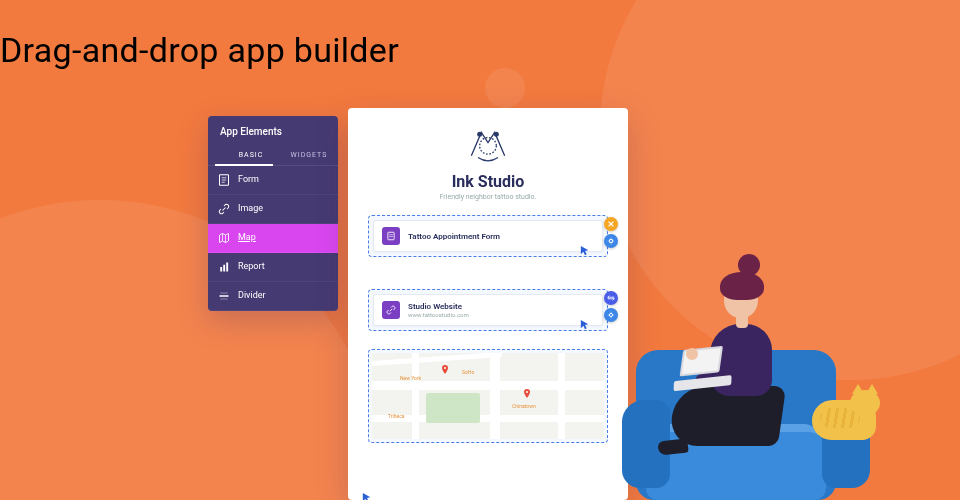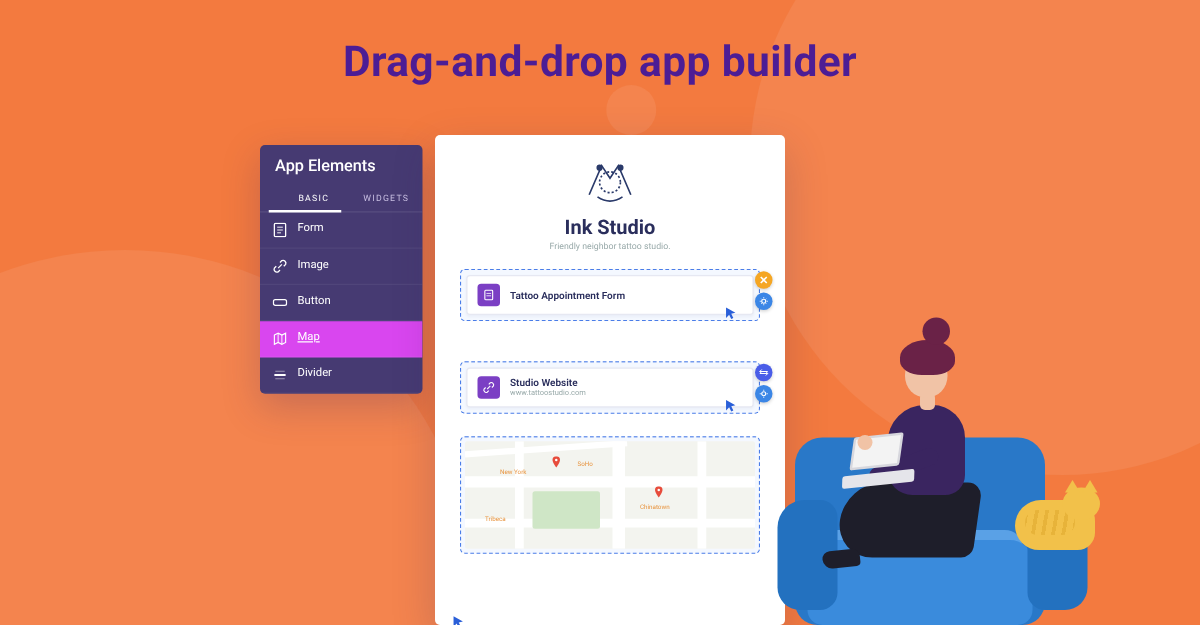--- a/index.html
+++ b/index.html
@@ -8,32 +8,32 @@
     width: 960px; height: 500px; position: relative;
     background: #f37a3f;
     overflow: hidden;
   }
   .bg-circle { position: absolute; border-radius: 50%; background: rgba(255,255,255,0.08); }
   .c1 { width: 560px; height: 560px; left: -180px; top: 200px; }
   .c2 { width: 500px; height: 500px; right: -140px; top: -120px; }
   .c3 { width: 40px; height: 40px; left: 485px; top: 68px; }
   .hero-title {
     position: absolute; top: 30px; left: 0; right: 0;
-    text-align: center; color: #4c1d95; font-size: 34px; font-weight: 700;
+    color: #000000; font-size: 34px; font-weight: 400;
     letter-spacing: 0.3px;
   }
   
   .panel {
     position: absolute; left: 208px; top: 116px;
     width: 130px; background: #463a72; border-radius: 4px;
     box-shadow: 0 10px 30px rgba(70,40,100,0.25);
     color: #fff; font-size: 10px;
     overflow: hidden;
   }
-  .panel-title { padding: 10px 12px 8px; font-size: 13px; font-weight: 500; }
+  .panel-title { padding: 10px 12px 8px; font-size: 10px; font-weight: 500; }
   .tabs { display: flex; border-bottom: 1px solid rgba(255,255,255,0.1); }
   .tab { flex: 1; text-align: center; padding: 6px 0; font-size: 7px; letter-spacing: 1px; color: #c8bfe2; cursor: pointer; position: relative; }
   .tab.active { color: #fff; padding-left: 14px; }
   .tab.active::after { content:""; position:absolute; left:10%; right:10%; bottom:-1px; height:2px; background:#fff; }
   .elist { list-style:none; }
   .eitem { display:flex; padding:8px 10px; gap:8px; border-bottom:1px solid rgba(255,255,255,0.06); cursor:grab; }
   .eitem.active { background:#d946ef;text-decoration:underline; }
   .eicon { width:12px; height:12px; display:flex; align-items:center; justify-content:center; color:#fff; flex-shrink:0; }
   .eitem span.lbl { font-size:9px; font-weight:400; }
   
@@ -133,37 +133,39 @@
       <li class="eitem">
         <span class="eicon">
             <svg viewBox="0 0 16 16" width="12" height="12">
               <path d="M6 10 10 6" stroke="currentColor" stroke-width="1.4" fill="none"></path>
               <path d="M8 4l2-2a3 3 0 014 4l-2 2" stroke="currentColor" stroke-width="1.4" fill="none"></path>
               <path d="M8 12l-2 2a3 3 0 01-4-4l2-2" stroke="currentColor" stroke-width="1.4" fill="none"></path>
             </svg>
           </span>
         <span class="lbl">Image</span>
       </li>
-      <li class="eitem">
-        <span class="eicon">
-            <svg viewBox="0 0 16 16" width="12" height="12">
-              <rect x="1" y="5" width="14" height="6" rx="2" fill="none" stroke="currentColor" stroke-width="1.4"></rect>
-            </svg>
-          </span>
-        <span class="lbl">Button</span>
-      </li>
       <li class="eitem active">
         <span class="eicon">
             <svg viewBox="0 0 16 16" width="12" height="12">
               <path d="M2 4l4-2 4 2 4-2v10l-4 2-4-2-4 2z" fill="none" stroke="currentColor" stroke-width="1.2"></path>
               <line x1="6" y1="2" x2="6" y2="12" stroke="currentColor"></line>
               <line x1="10" y1="4" x2="10" y2="14" stroke="currentColor"></line>
             </svg>
           </span>
         <span class="lbl">Map</span>
+      </li>
+      <li class="eitem">
+        <span class="eicon">
+            <svg viewBox="0 0 16 16" width="12" height="12">
+              <rect x="3" y="8" width="2.5" height="6" fill="currentColor"></rect>
+              <rect x="7" y="5" width="2.5" height="9" fill="currentColor"></rect>
+              <rect x="11" y="2" width="2.5" height="12" fill="currentColor"></rect>
+            </svg>
+          </span>
+        <span class="lbl">Report</span>
       </li>
       <li class="eitem">
         <span class="eicon">
             <svg viewBox="0 0 16 16" width="12" height="12">
               <line x1="2" y1="8" x2="14" y2="8" stroke="currentColor" stroke-width="2"></line>
               <line x1="3" y1="4" x2="13" y2="4" stroke="currentColor" stroke-width="1" opacity="0.5"></line>
               <line x1="3" y1="12" x2="13" y2="12" stroke="currentColor" stroke-width="1" opacity="0.5"></line>
             </svg>
           </span>
         <span class="lbl">Divider</span>

